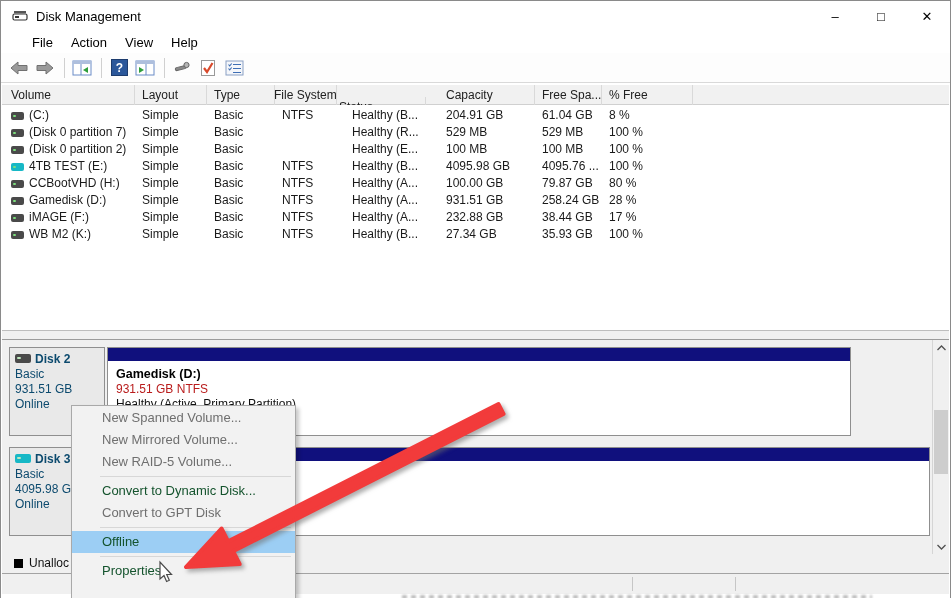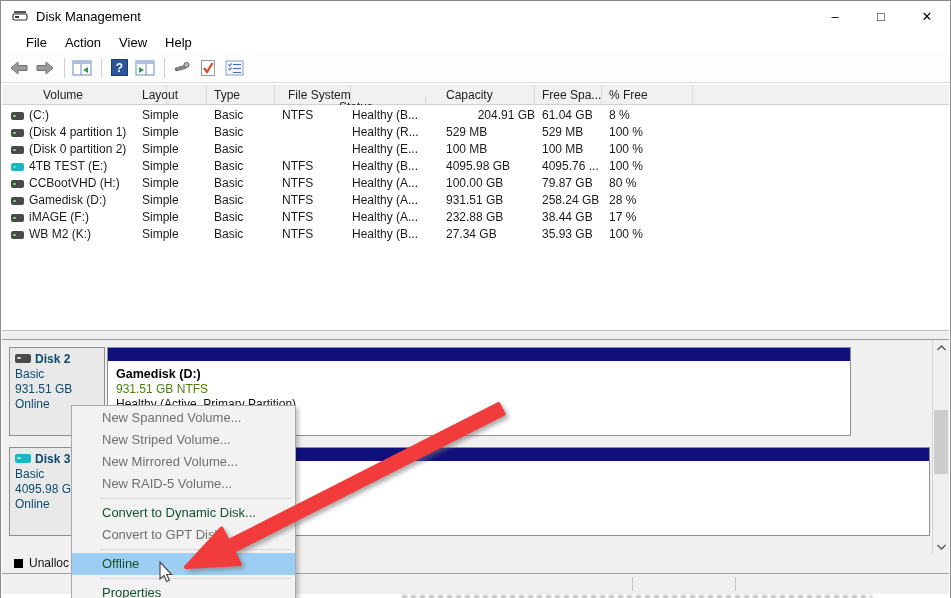--- a/index.html
+++ b/index.html
@@ -9,21 +9,21 @@
     font-family:"Liberation Sans","DejaVu Sans",sans-serif;
     border:1px solid #8a8a8a;border-bottom:none;background:#fff;color:#111;
   }
   
   .titlebar{position:absolute;left:0;top:0;right:0;height:30px;background:#fff;display:flex;align-items:center;}
   .app-icon{margin-left:11px;display:inline-flex;}
   .title{margin-left:8px;font-size:13px;color:#000;}
   .caption-btns{position:absolute;right:0;top:0;height:30px;display:flex;}
   .cap{width:46px;height:30px;display:flex;align-items:center;justify-content:center;font-size:13px;color:#000;}
   
-  .menubar{position:absolute;left:0;top:30px;right:0;height:22px;background:#fff;display:flex;align-items:center;padding-left:16px;}
+  .menubar{position:absolute;left:0;top:30px;right:0;height:22px;background:#fff;display:flex;align-items:center;padding-left:22px;}
   .menu-item{font-size:13px;padding:2px 9px;color:#000;}
   
   .toolbar{position:absolute;left:0;top:52px;right:0;height:30px;background:#fdfdfd;border-bottom:1px solid #d9d9d9;display:flex;align-items:center;padding-left:6px;}
   .tbtn{width:24px;height:24px;display:flex;align-items:center;justify-content:center;margin-right:2px;}
   .tsep{width:1px;height:20px;background:#d0d0d0;margin:0 5px;}
   
   .lv-header{position:absolute;left:1px;top:84px;right:1px;height:20px;background:#f1f1f1;border-bottom:1px solid #d0d0d0;}
   .hcell{position:absolute;top:0;height:20px;font-size:12px;color:#222;line-height:20px;padding-left:7px;border-right:1px solid #d9d9d9;overflow:hidden;white-space:nowrap;}
   .lv-body{position:absolute;left:1px;top:104px;right:1px;height:225px;background:#fff;overflow:hidden;}
   .lrow{position:absolute;left:0;right:0;height:17px;}
@@ -34,21 +34,21 @@
   
   .bottom-pane{position:absolute;left:1px;right:1px;top:338px;height:260px;background:#f0f0f0;border-top:1px solid #9b9b9b;}
   .disk-row{position:absolute;left:0;right:0;height:89px;}
   .disk-label{position:absolute;left:7px;top:0;width:96px;height:89px;background:#e9e9e9;border:1px solid #8f8f8f;padding:4px 16px 0 5px;font-size:12px;line-height:15px;color:#0c4a6e;}
   .disk-label .dname{font-weight:bold;display:inline-block;vertical-align:middle;}
   .disk-glyph{display:inline-block;vertical-align:middle;width:16px;height:9px;border-radius:2px;background:#4a4a4a;margin-right:4px;position:relative;top:-1px;}
   .disk-glyph:after{content:"";position:absolute;left:2px;top:3px;width:4px;height:2px;background:#bfe9bf;border-radius:1px;}
   .part-box{position:absolute;top:0;height:89px;background:#fff;border:1px solid #8f8f8f;}
   .part-bar{position:absolute;left:0;right:0;top:0;height:13px;}
   .part-title{position:absolute;left:8px;top:19px;font-size:12.5px;font-weight:bold;color:#000;white-space:nowrap;}
-  .part-detail{position:absolute;left:8px;top:34px;font-size:12px;color:#4d7c0f;white-space:nowrap;}
+  .part-detail{position:absolute;left:8px;top:34px;font-size:12px;color:#b91c1c;white-space:nowrap;}
   .part-health{position:absolute;left:8px;top:49px;font-size:12px;color:#111;white-space:nowrap;}
   
   .vscroll{position:absolute;right:0;top:0;width:17px;height:215px;background:#f0f0f0;border-left:1px solid #d5d5d5;}
   .sbtn{position:absolute;left:0;width:16px;height:16px;display:flex;align-items:center;justify-content:center;}
   .sthumb{position:absolute;left:1px;top:70px;width:14px;height:64px;background:#cdcdcd;}
   
   .legend-band{position:absolute;left:0;right:12px;top:214px;height:19px;background:#f0f0f0;}
   .legend-square{position:absolute;left:12px;top:5px;width:9px;height:9px;background:#000;border:1px solid #000;}
   .legend-label{position:absolute;left:27px;top:2px;font-size:12px;color:#111;}
   .hline{position:absolute;left:0;right:0;top:233px;height:1px;background:#a3a3a3;}
@@ -148,44 +148,44 @@
         <path d="M3.5 4.5 l1.2 1.4 l2 -2.4" fill="none" stroke="#3f6fb5" stroke-width="1.1"></path>
         <line x1="8" y1="4.5" x2="16" y2="4.5" stroke="#3f6fb5"></line>
         <path d="M3.5 8.5 l1.2 1.4 l2 -2.4" fill="none" stroke="#3f6fb5" stroke-width="1.1"></path>
         <line x1="8" y1="8.5" x2="16" y2="8.5" stroke="#3f6fb5"></line>
         <line x1="8" y1="12.5" x2="16" y2="12.5" stroke="#3f6fb5"></line>
       </svg>
     </div>
   </div>
 
   <div class="lv-header" id="lvheader">
-      <div class="hcell" style="left: 0px; width: 133px; padding-left: 9px; margin-left: 32px;">Volume</div>
+      <div class="hcell" style="left: 0px; width: 133px; padding-left: 9px;">Volume</div>
       <div class="hcell" style="left: 133px; width: 72px;">Layout</div>
       <div class="hcell" style="left: 205px; width: 68px;">Type</div>
-      <div class="hcell" style="left: 279px; width: 70px; text-align: center;">File System</div>
+      <div class="hcell" style="left: 265px; width: 70px; text-align: center;">File System</div>
       <div class="hcell" style="left: 330px; width: 94px; margin-top: 12px;">Status</div>
       <div class="hcell" style="left: 437px; width: 96px;">Capacity</div>
       <div class="hcell" style="left: 533px; width: 67px;">Free Spa...</div>
       <div class="hcell" style="left: 600px; width: 91px;">% Free</div>
     </div>
   <div class="lv-body" id="lvbody">
       <div class="lrow" style="top: 2px;">
         <span class="drive-glyph" style="background: rgb(74, 74, 74);"></span>
         <div class="lcell" style="left: 0px; width: 133px; padding-left: 27px;">(C:)</div>
         <div class="lcell" style="left: 133px; width: 72px;">Simple</div>
         <div class="lcell" style="left: 205px; width: 68px;">Basic</div>
         <div class="lcell" style="left: 273px; width: 70px;">NTFS</div>
         <div class="lcell" style="left: 343px; width: 94px;">Healthy (B...</div>
-        <div class="lcell" style="left: 437px; width: 96px; text-align: right;">204.91 GB</div>
+        <div class="lcell" style="left: 437px; width: 96px;">204.91 GB</div>
         <div class="lcell" style="left: 533px; width: 67px;">61.04 GB</div>
         <div class="lcell" style="left: 600px; width: 91px;">8 %</div>
       </div>
       <div class="lrow" style="top: 19px;">
         <span class="drive-glyph" style="background: rgb(74, 74, 74);"></span>
-        <div class="lcell" style="left: 0px; width: 133px; padding-left: 27px;">(Disk 4 partition 1)</div>
+        <div class="lcell" style="left: 0px; width: 133px; padding-left: 27px;">(Disk 0 partition 7)</div>
         <div class="lcell" style="left: 133px; width: 72px;">Simple</div>
         <div class="lcell" style="left: 205px; width: 68px;">Basic</div>
         <div class="lcell" style="left: 273px; width: 70px;"></div>
         <div class="lcell" style="left: 343px; width: 94px;">Healthy (R...</div>
         <div class="lcell" style="left: 437px; width: 96px;">529 MB</div>
         <div class="lcell" style="left: 533px; width: 67px;">529 MB</div>
         <div class="lcell" style="left: 600px; width: 91px;">100 %</div>
       </div>
       <div class="lrow" style="top: 36px;">
         <span class="drive-glyph" style="background: rgb(74, 74, 74);"></span>
@@ -308,21 +308,20 @@
       <div class="ssep" style="left:630px;"></div>
       <div class="ssep" style="left:733px;"></div>
     </div>
     <div class="bottom-strip">
       <div class="blur-text"></div>
     </div>
   </div>
 
   <div class="ctx-menu" id="ctxmenu">
       <div class="ctx-item disabled">New Spanned Volume...</div>
-      <div class="ctx-item disabled">New Striped Volume...</div>
       <div class="ctx-item disabled">New Mirrored Volume...</div>
       <div class="ctx-item disabled">New RAID-5 Volume...</div>
       <div class="ctx-sep"></div>
       <div class="ctx-item">Convert to Dynamic Disk...</div>
       <div class="ctx-item disabled">Convert to GPT Disk</div>
       <div class="ctx-sep"></div>
       <div class="ctx-item highlight" style="background: rgb(156, 206, 244);">Offline</div>
       <div class="ctx-sep"></div>
       <div class="ctx-item">Properties</div>
     </div>

